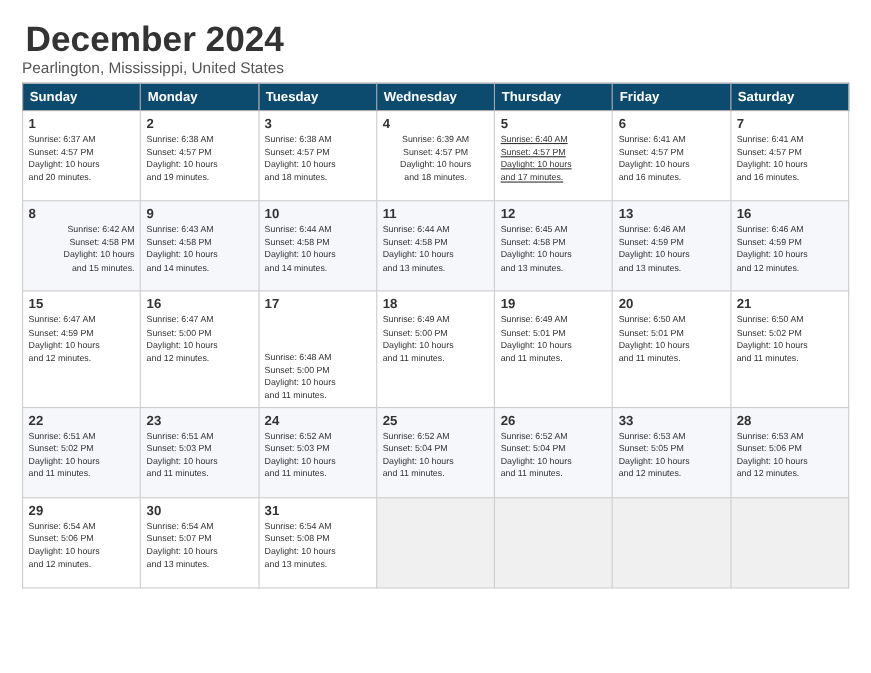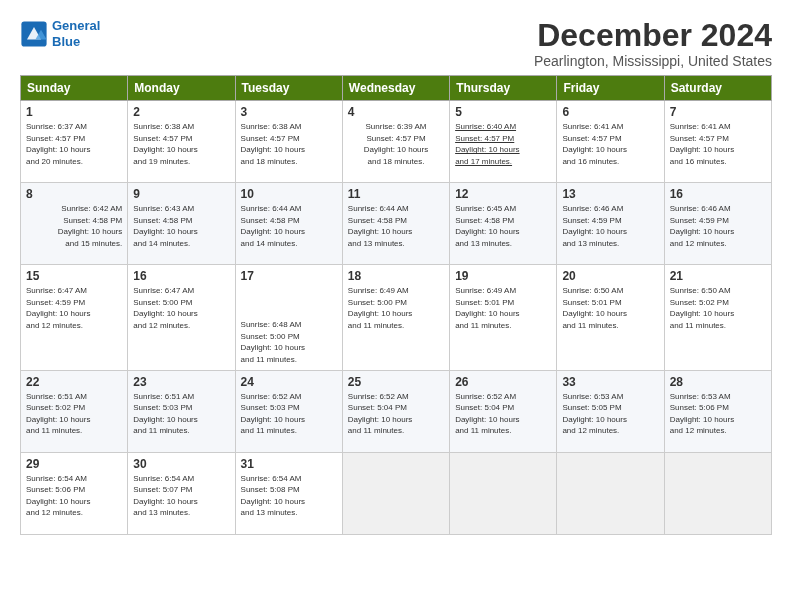--- a/index.html
+++ b/index.html
@@ -51,21 +51,21 @@
     .subtitle {
       font-size: 14px;
       color: #555;
     }
     .calendar {
       width: 100%;
       border-collapse: collapse;
       margin-top: 4px;
     }
     .calendar th {
-      background-color: #4d7c0f;
+      background-color: #0c4a6e;
       color: #fff;
       font-size: 12px;
       font-weight: bold;
       text-align: left;
       padding: 5px 6px;
       border: 1px solid #aaa;
     }
     .calendar td {
       border: 1px solid #ccc;
       vertical-align: top;
@@ -92,31 +92,20 @@
     }
     .empty-cell {
       background: #f0f0f0 !important;
     }
   </style>
 </head>
 <body>
 
 <div class="page">
   <div class="header-row">
-    <div class="logo">
-      <svg class="logo-icon" viewBox="0 0 40 40">
-        <rect x="2" y="2" width="36" height="36" rx="4" fill="#1a6bb5"></rect>
-        <polygon points="10,28 20,10 30,28" fill="white" opacity="0.9"></polygon>
-        <polygon points="22,28 30,14 38,28" fill="#4a9de0" opacity="0.8"></polygon>
-      </svg>
-      <div class="logo-text">
-        <div><span>General</span></div>
-        <div><span style="color:#1a6bb5;">Blue</span></div>
-      </div>
-    </div>
     <div class="title-block">
       <div class="main-title">December 2024</div>
       <div class="subtitle">Pearlington, Mississippi, United States</div>
     </div>
   </div>
 
   <table class="calendar">
     <thead>
       <tr>
       <th>Sunday</th>

